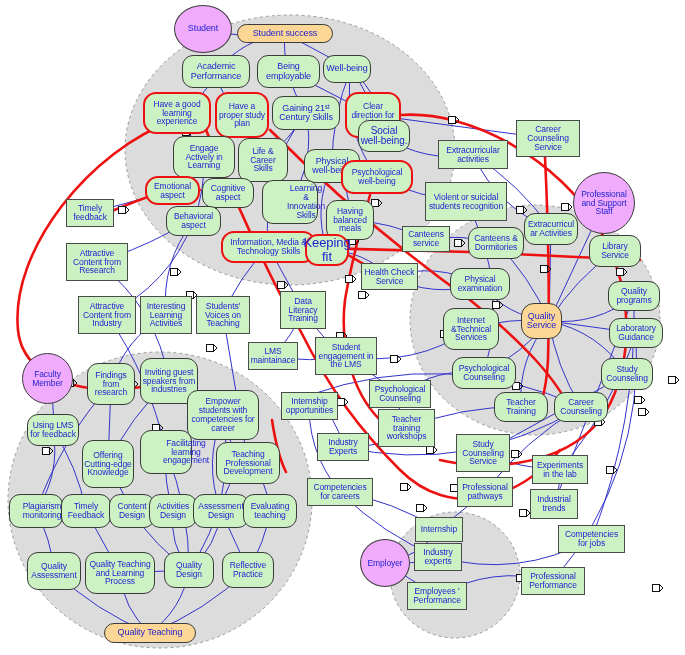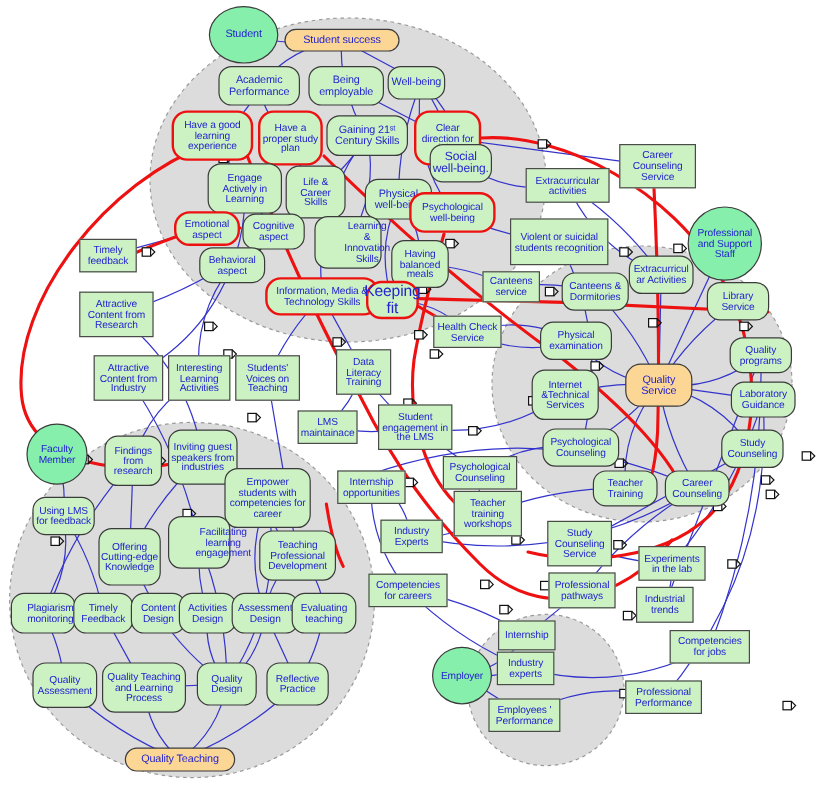--- a/index.html
+++ b/index.html
@@ -6,21 +6,21 @@
   body{font-family:"Liberation Sans","DejaVu Sans",sans-serif;}
   #canvas{position:relative;width:685px;height:655px;overflow:hidden;background:#fff;}
   #svg-layer{position:absolute;left:0;top:0;width:685px;height:655px;}
   .node{position:absolute;box-sizing:border-box;display:flex;align-items:center;justify-content:center;
         text-align:center;color:#2323cf;line-height:1.04;letter-spacing:-0.1px;
         font-family:"Liberation Sans","DejaVu Sans",sans-serif;}
   .node span{display:block;padding:0 1px;}
   
   .rect{background:#ccf2c4;border:1px solid #4a4a4a;border-radius:0;}
   .round{background:#ccf2c4;border:1.4px solid #3b3b3b;border-radius:11px;}
-  .circle{background:#86efac;border:1.4px solid #3b3b3b;border-radius:50%;}
+  .circle{background:#f0abfc;border:1.4px solid #3b3b3b;border-radius:50%;}
   .goal{background:#fcd694;border:1.4px solid #3b3b3b;border-radius:13px;}
   .hl{border:2.6px solid #ee1111;border-radius:13px;background:#ccf2c4;}
 </style>
 </head>
 <body>
 
 <div id="canvas">
 
   <svg id="svg-layer" viewBox="0 0 685 655">
     <defs>
@@ -373,21 +373,21 @@
       </div>
       <div class="node round" style="left: 589px; top: 235px; width: 52px; height: 32px; font-size: 8.5px;">
         <span>Library Service</span>
       </div>
       <div class="node round" style="left: 450px; top: 268px; width: 60px; height: 32px; font-size: 8.5px;">
         <span>Physical examination</span>
       </div>
       <div class="node round" style="left: 608px; top: 281px; width: 52px; height: 30px; font-size: 8.5px;">
         <span>Quality programs</span>
       </div>
-      <div class="node goal" style="left: 521px; top: 303px; width: 56px; height: 36px; font-size: 9px;">
+      <div class="node goal" style="left: 521px; top: 303px; width: 41px; height: 36px; font-size: 9px;">
         <span>Quality Service</span>
       </div>
       <div class="node round" style="left: 443px; top: 308px; width: 56px; height: 42px; font-size: 8.5px;">
         <span>Internet &amp;Technical Services</span>
       </div>
       <div class="node round" style="left: 609px; top: 318px; width: 54px; height: 30px; font-size: 8.5px;">
         <span>Laboratory Guidance</span>
       </div>
       <div class="node round" style="left: 452px; top: 357px; width: 64px; height: 32px; font-size: 8.5px;">
         <span>Psychological Counseling</span>

